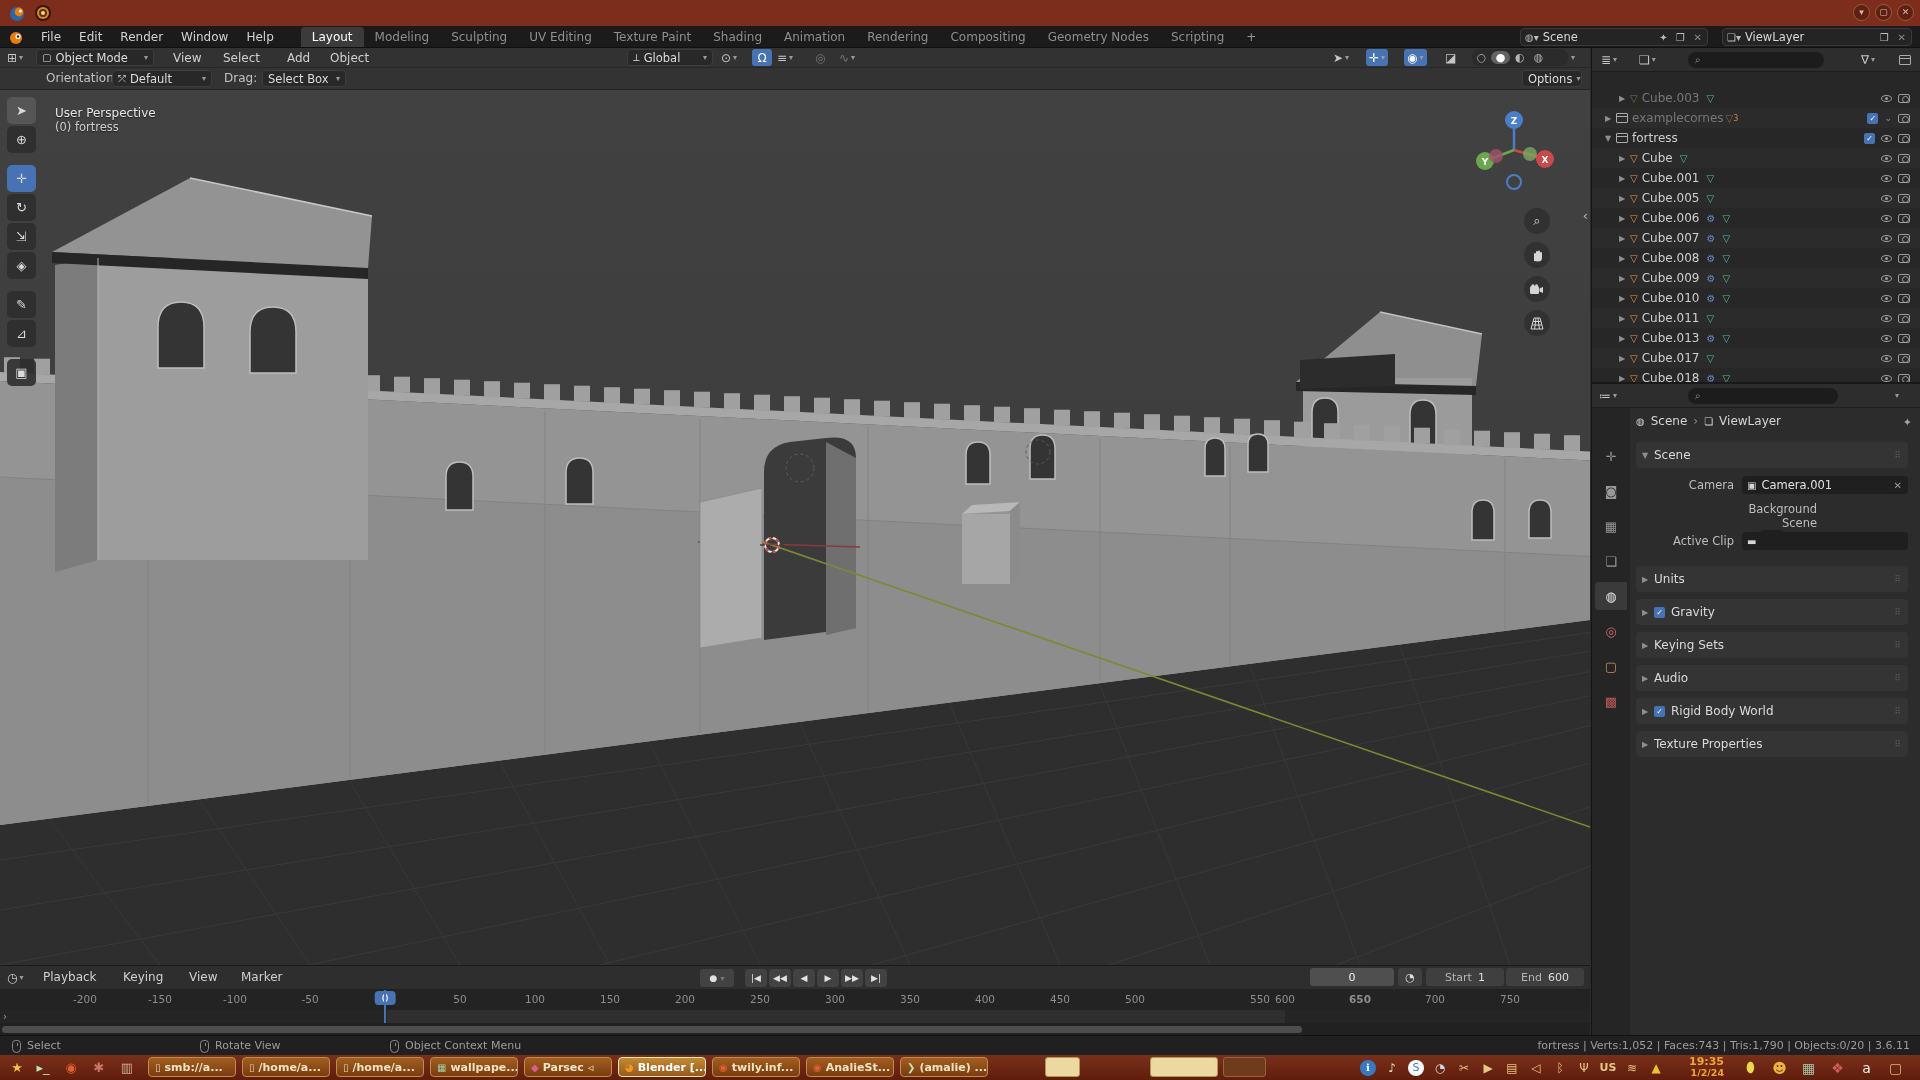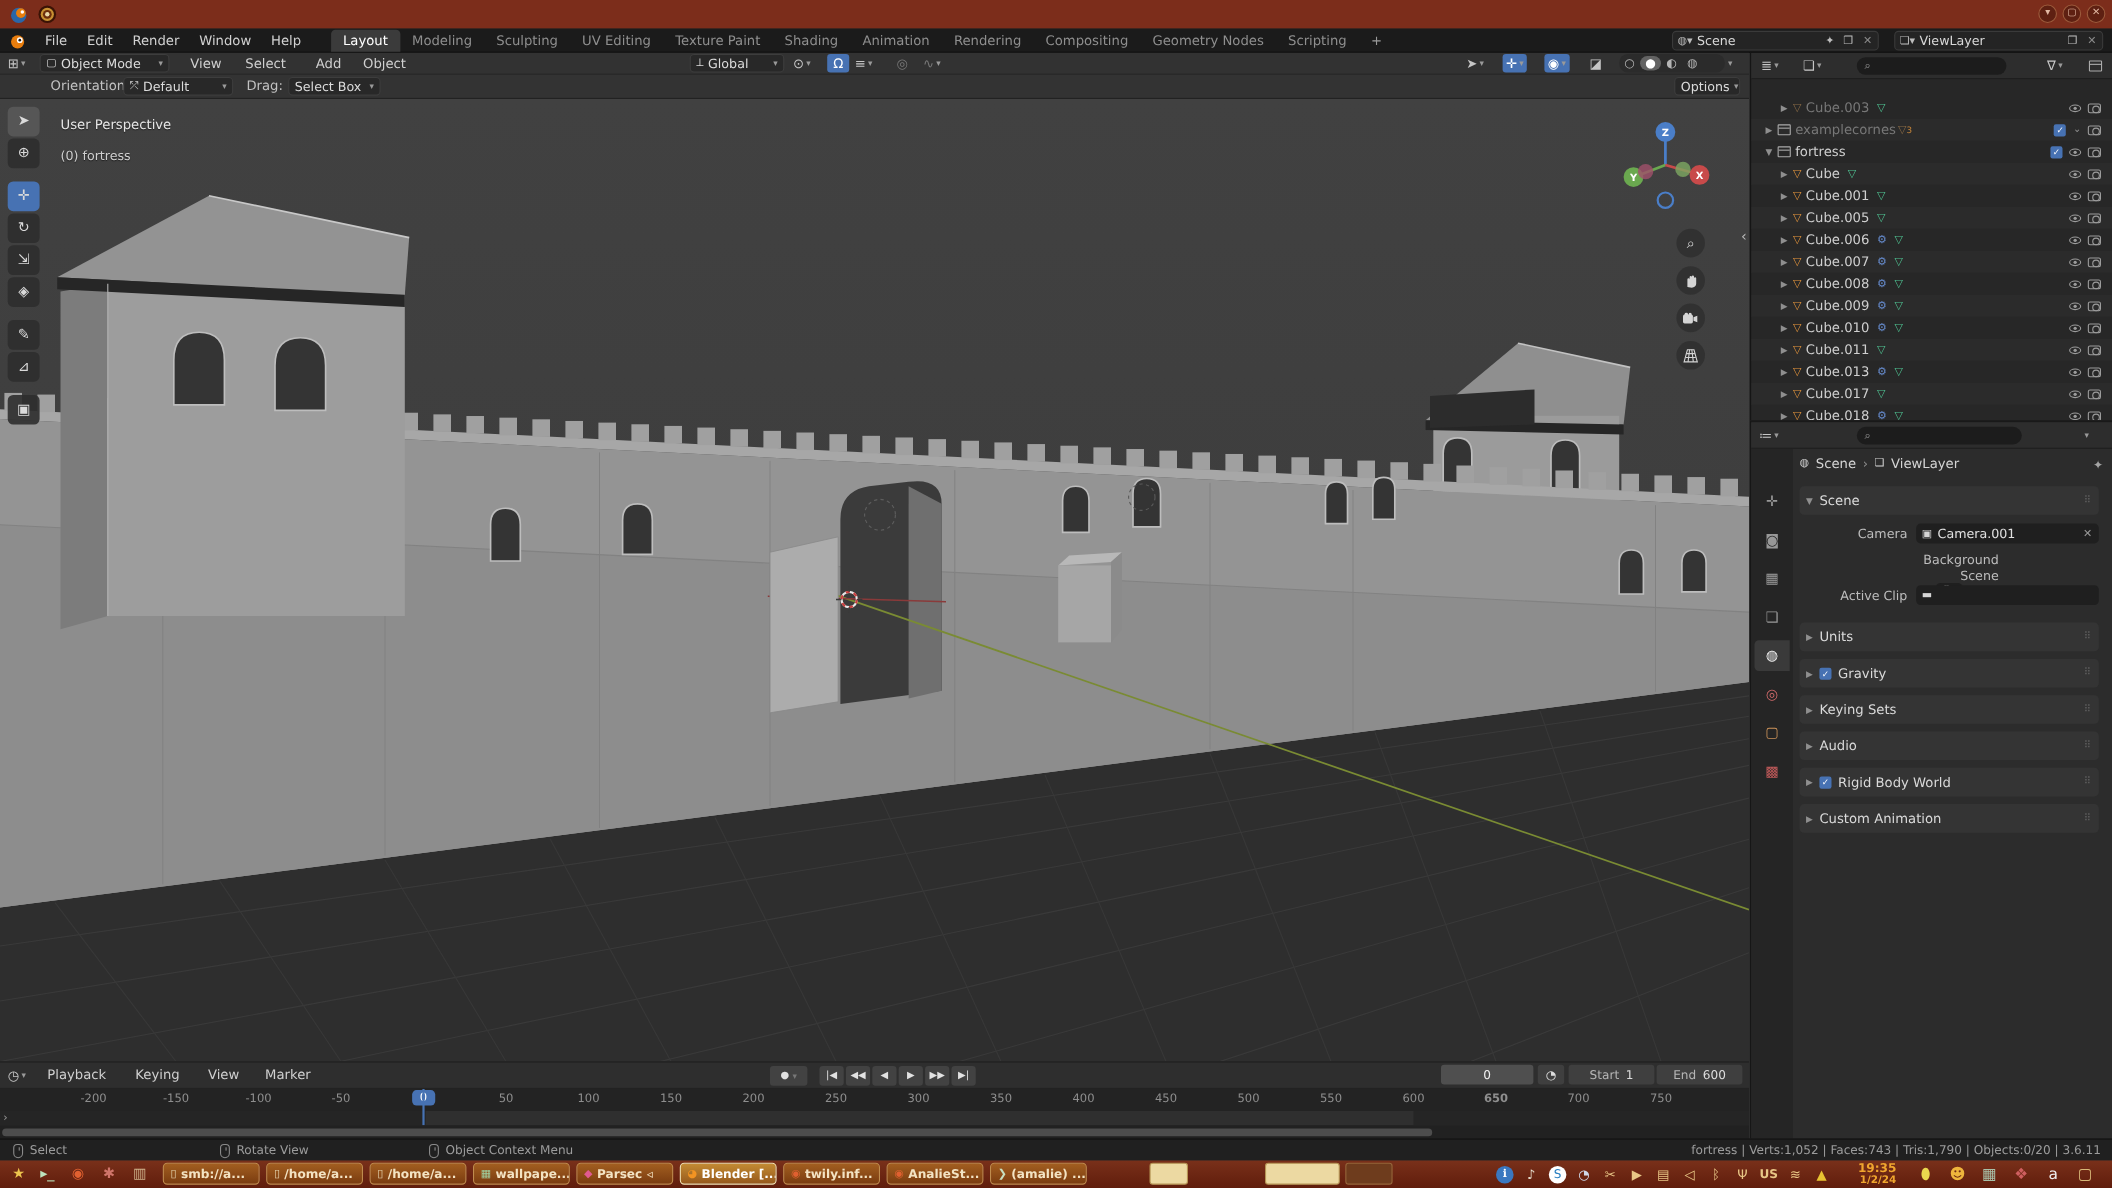--- a/index.html
+++ b/index.html
@@ -35,21 +35,21 @@
   .icbtn { position:absolute; top:1px; height:17px; border-radius:3px; display:flex; align-items:center; padding:0 3px; gap:2px; color:#c6c6c6; }
   .icbtn.blue { background:#4772b3; color:#fff; }
   .shadegrp { position:absolute; top:1px; height:17px; background:#2b2b2b; border-radius:8px; display:flex; align-items:center; }
   .shadegrp span { width:19px; text-align:center; font-size:11px; color:#b5b5b5; }
   .shadegrp .on { background:#636363; border-radius:8px; color:#fff; }
   .lbl { position:absolute; top:0; line-height:21px; color:#c2c2c2; }
 
   
   .viewport { position:absolute; left:0; top:90px; width:1590px; height:875px; background:#3d3d3d; overflow:hidden; }
   .vp-overlay-text { position:absolute; left:55px; top:16px; color:#e6e6e6; font-size:12px; text-shadow:0 1px 1px #0008; }
-  .vp-overlay-text .l2 { color:#d0d0d0; font-size:11.5px; margin-top:14px; }
+  .vp-overlay-text .l2 { color:#d0d0d0; font-size:11.5px; margin-top:0; }
   .toolbar { position:absolute; left:7px; top:7px; width:30px; display:flex; flex-direction:column; gap:2px; }
   .toolbar .tool { width:29px; height:27px; background:#2e2e2eE6; border-radius:5px; color:#dadada; font-size:13px; display:flex; align-items:center; justify-content:center; }
   .toolbar .tool.gsel { background:#565656; }
   .toolbar .tool.bsel { background:#4772b3; }
   .toolbar .gap { height:8px; }
   .navgizmo { position:absolute; right:34px; top:18px; width:84px; height:84px; }
   .vp-sidebtn { position:absolute; right:40px; width:26px; height:26px; border-radius:50%; background:#28282899; color:#d5d5d5; display:flex; align-items:center; justify-content:center; font-size:13px; }
   .vp-chevron { position:absolute; right:2px; top:118px; color:#bbb; font-size:13px; }
 
   
@@ -743,21 +743,21 @@
           <span class="dots">⠿</span>
         </div>
         <div class="psec" style="top: 314px;">
           <span class="tri">▶</span>
           <span class="i-chk" style="margin-right: 6px;">✓</span>
           <span>Rigid Body World</span>
           <span class="dots">⠿</span>
         </div>
         <div class="psec" style="top: 347px;">
           <span class="tri">▶</span>
-          <span>Custom Animation</span>
+          <span>Texture Properties</span>
           <span class="dots">⠿</span>
         </div>
       </div>
   </div>
 
   <div class="timeline">
     <div class="tl-head">
       <div class="icbtn" style="left:4px; top:3px;">
           <span>◷</span>
           <span class="carat">▾</span>
@@ -797,21 +797,21 @@
         <div class="rtick" style="left: 460px;">50</div>
         <div class="rtick" style="left: 535px;">100</div>
         <div class="rtick" style="left: 610px;">150</div>
         <div class="rtick" style="left: 685px;">200</div>
         <div class="rtick" style="left: 760px;">250</div>
         <div class="rtick" style="left: 835px;">300</div>
         <div class="rtick" style="left: 910px;">350</div>
         <div class="rtick" style="left: 985px;">400</div>
         <div class="rtick" style="left: 1060px;">450</div>
         <div class="rtick" style="left: 1135px;">500</div>
-        <div class="rtick" style="left: 1210px;">550</div>
+        <div class="rtick" style="left: 1260px;">550</div>
         <div class="rtick" style="left: 1285px;">600</div>
         <div class="rtick" style="left: 1360px; font-weight: bold;">650</div>
         <div class="rtick" style="left: 1435px;">700</div>
         <div class="rtick" style="left: 1510px;">750</div>
       </div>
     <div class="tl-track">
         <div class="tl-range" id="tl-range" style="left: 386.5px; width: 898.5px;"></div>
       </div>
     <div class="chev-track">›</div>
     <div class="playhead" id="playhead" style="left: 384px;"></div>

